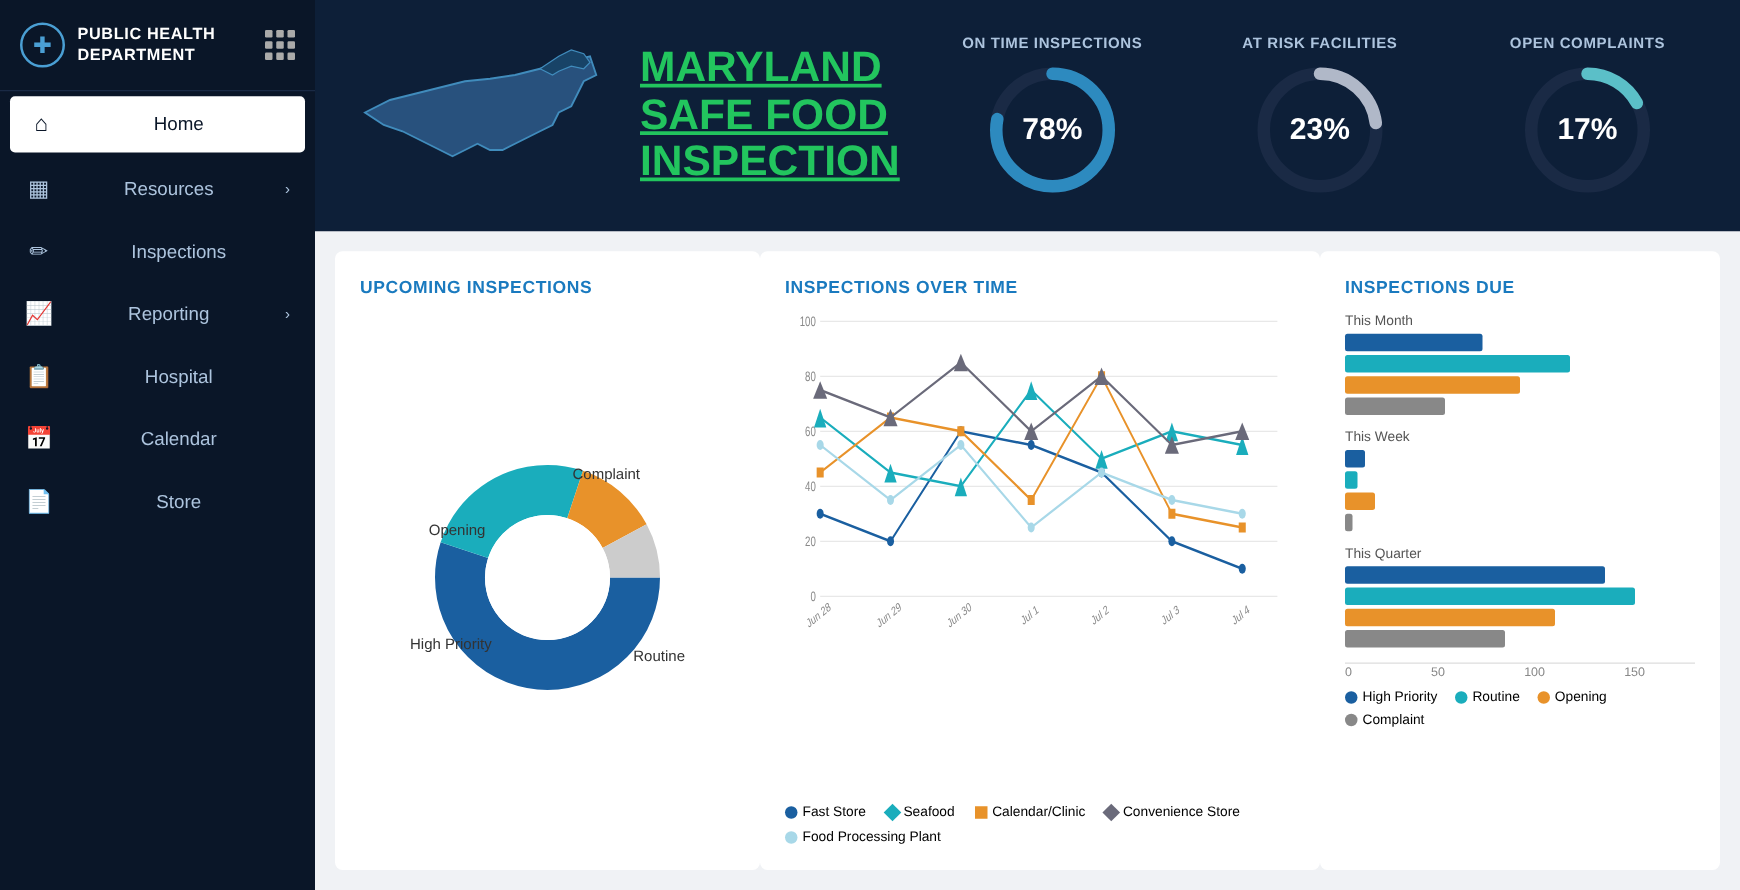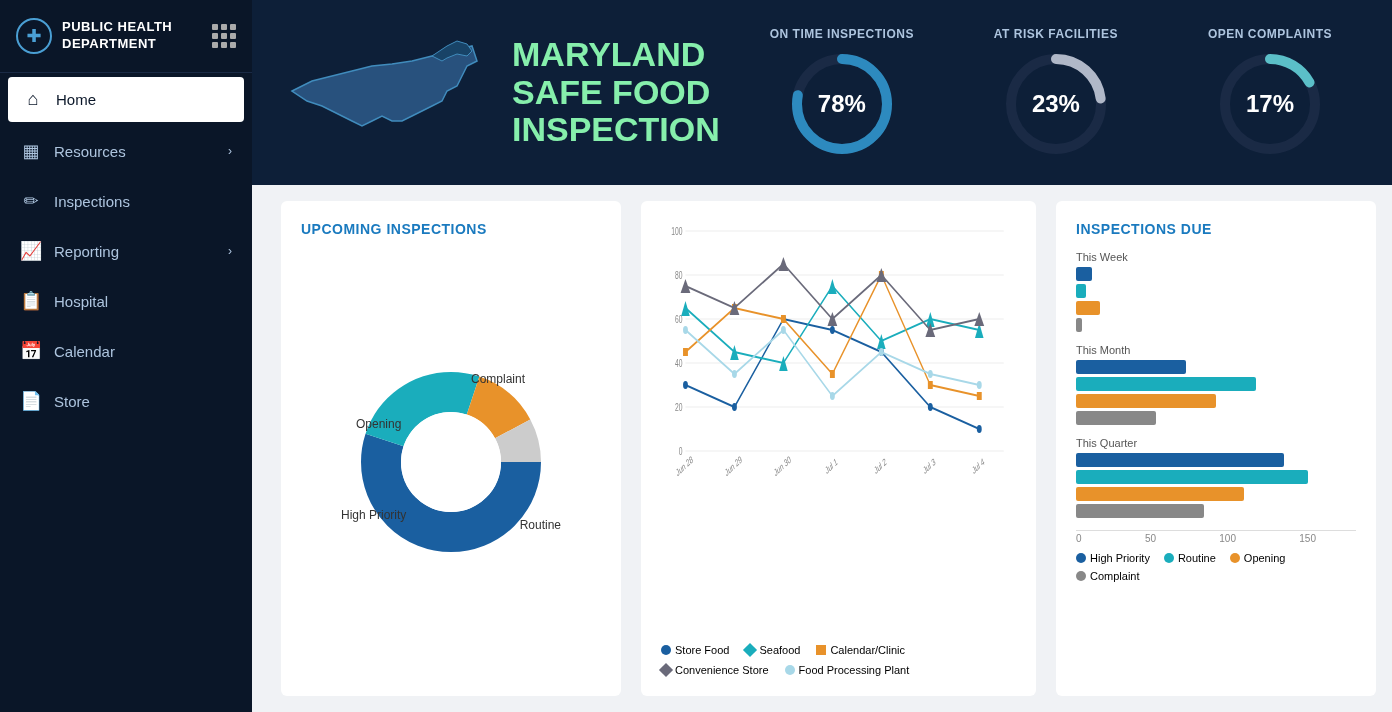--- a/index.html
+++ b/index.html
@@ -39,21 +39,21 @@
     .nav-item {
       display: flex; align-items: center; gap: 12px;
       padding: 14px 20px;
       cursor: pointer; color: #adc4de; font-size: 15px;
       transition: background 0.2s;
       position: relative;
     }
     .nav-item.active { background: #fff; color: #0a1628; border-radius: 4px; margin: 4px 8px; padding: 12px 14px; }
     .nav-item.active .nav-icon { color: #0a1628; }
     .nav-icon { font-size: 18px; width: 22px; text-align: center; }
-    .nav-label { flex: 1; }
+    .nav-label { flex: 1; text-align: center; }
     .nav-arrow { font-size: 12px; margin-left: auto; }
 
     
     #main {
       flex: 1; display: flex; flex-direction: column;
       overflow: hidden;
     }
 
     
     #header-banner {
@@ -80,23 +80,22 @@
     .stat-circle-container svg {
       transform: rotate(-90deg);
     }
     .stat-circle-value {
       position: absolute; top: 50%; left: 50%; transform: translate(-50%, -50%);
       font-size: 24px; font-weight: 700; color: #fff;
     }
 
     
     #content {
-      flex: 1; display: flex; gap: 20px; padding: 16px;
+      flex: 1; display: flex; gap: 0; padding: 16px;
       overflow: hidden;
-      margin-left: 13px;
     }
 
     .dashboard-card {
       background: #fff;
       border-radius: 6px;
       padding: 20px;
       display: flex; flex-direction: column;
       overflow: hidden;
     }
     .card-title {
@@ -206,21 +205,21 @@
 
     <div id="map-container">
       <svg id="md-map" viewBox="0 0 200 130" width="200" height="130">
 
         <path d="M10,65 L30,55 L50,50 L70,45 L90,40 L110,38 L130,35 L150,30 L170,25 L190,20 L195,35 L185,40 L180,50 L175,60 L165,65 L160,75 L150,80 L140,85 L130,90 L120,95 L110,95 L100,90 L90,95 L80,100 L70,95 L60,90 L50,85 L40,80 L25,75 Z" fill="#2d5a8a" stroke="#4a9fd4" stroke-width="1.5"></path>
         <path d="M150,30 L165,20 L175,15 L185,18 L190,25 L185,30 L175,28 L165,32 L160,35 Z" fill="#1a4a70" stroke="#4a9fd4" stroke-width="1"></path>
       </svg>
     </div>
 
     <div>
-      <div style="color:#86efac;font-size:34px;font-weight:900;text-transform:uppercase;line-height:1.1;">
+      <div style="color:#22c55e;font-size:34px;font-weight:900;text-transform:uppercase;line-height:1.1;text-decoration:underline;">
         <span>MARYLAND</span><br>
         <span>SAFE FOOD</span><br>
         <span>INSPECTION</span>
       </div>
     </div>
 
     <div class="stat-card">
       <div class="stat-label">ON TIME INSPECTIONS</div>
       <div class="stat-circle-container">
         <svg width="110" height="110" viewBox="0 0 110 110">
@@ -275,20 +274,21 @@
           
           <div style="position:absolute;top:10px;left:120px;font-size:12px;color:#333;white-space:nowrap;">Complaint</div>
           <div style="position:absolute;top:55px;left:5px;font-size:12px;color:#333;white-space:nowrap;">Opening</div>
           <div style="position:absolute;bottom:40px;left:-10px;font-size:12px;color:#333;white-space:nowrap;">High Priority</div>
           <div style="position:absolute;bottom:30px;right:-10px;font-size:12px;color:#333;white-space:nowrap;">Routine</div>
         </div>
       </div>
     </div>
 
     <div class="dashboard-card" id="card-over-time">
+      <div class="card-title">INSPECTIONS OVER TIME</div>
       <div class="chart-area">
         <svg id="line-chart-svg" width="100%" height="270" viewBox="0 0 580 270" preserveAspectRatio="none">
 
           <line x1="40" y1="10" x2="560" y2="10" stroke="#e8e8e8" stroke-width="1"></line>
           <line x1="40" y1="54" x2="560" y2="54" stroke="#e8e8e8" stroke-width="1"></line>
           <line x1="40" y1="98" x2="560" y2="98" stroke="#e8e8e8" stroke-width="1"></line>
           <line x1="40" y1="142" x2="560" y2="142" stroke="#e8e8e8" stroke-width="1"></line>
           <line x1="40" y1="186" x2="560" y2="186" stroke="#e8e8e8" stroke-width="1"></line>
           <line x1="40" y1="230" x2="560" y2="230" stroke="#e8e8e8" stroke-width="1"></line>
 
@@ -349,21 +349,21 @@
           <circle cx="200" cy="109" r="4" fill="#a8d8e8"></circle>
           <circle cx="280" cy="175" r="4" fill="#a8d8e8"></circle>
           <circle cx="360" cy="131" r="4" fill="#a8d8e8"></circle>
           <circle cx="440" cy="153" r="4" fill="#a8d8e8"></circle>
           <circle cx="520" cy="164" r="4" fill="#a8d8e8"></circle>
         </svg>
       </div>
       <div class="legend">
         <div class="legend-item">
           <div class="legend-dot" style="background:#1a5fa0;"></div>
-          <span>Store Food</span>
+          <span>Fast Store</span>
         </div>
         <div class="legend-item">
           <div class="legend-diamond" style="background:#1aadbc;width:10px;height:10px;"></div>
           <span>Seafood</span>
         </div>
         <div class="legend-item">
           <div style="width:10px;height:10px;background:#e8922a;"></div>
           <span>Calendar/Clinic</span>
         </div>
         <div class="legend-item">
@@ -375,48 +375,48 @@
           <span>Food Processing Plant</span>
         </div>
       </div>
     </div>
 
     <div class="dashboard-card" id="card-due">
       <div class="card-title">INSPECTIONS DUE</div>
       <div id="bar-chart" style="flex:1;padding-top:4px;">
 
         <div class="bar-group">
+          <div style="font-size:11px;color:#555;margin-bottom:4px;">This Month</div>
+          <div class="bar-row">
+            <div class="bar" style="width:110px;background:#1a5fa0;"></div>
+          </div>
+          <div class="bar-row">
+            <div class="bar" style="width:180px;background:#1aadbc;"></div>
+          </div>
+          <div class="bar-row">
+            <div class="bar" style="width:140px;background:#e8922a;"></div>
+          </div>
+          <div class="bar-row">
+            <div class="bar" style="width:80px;background:#888;"></div>
+          </div>
+        </div>
+
+        <div class="bar-group">
           <div style="font-size:11px;color:#555;margin-bottom:4px;">This Week</div>
           <div class="bar-row">
             <div class="bar" style="width:16px;background:#1a5fa0;"></div>
           </div>
           <div class="bar-row">
             <div class="bar" style="width:10px;background:#1aadbc;"></div>
           </div>
           <div class="bar-row">
             <div class="bar" style="width:24px;background:#e8922a;"></div>
           </div>
           <div class="bar-row">
             <div class="bar" style="width:6px;background:#888;"></div>
-          </div>
-        </div>
-
-        <div class="bar-group">
-          <div style="font-size:11px;color:#555;margin-bottom:4px;">This Month</div>
-          <div class="bar-row">
-            <div class="bar" style="width:110px;background:#1a5fa0;"></div>
-          </div>
-          <div class="bar-row">
-            <div class="bar" style="width:180px;background:#1aadbc;"></div>
-          </div>
-          <div class="bar-row">
-            <div class="bar" style="width:140px;background:#e8922a;"></div>
-          </div>
-          <div class="bar-row">
-            <div class="bar" style="width:80px;background:#888;"></div>
           </div>
         </div>
 
         <div class="bar-group">
           <div style="font-size:11px;color:#555;margin-bottom:4px;">This Quarter</div>
           <div class="bar-row">
             <div class="bar" style="width:208px;background:#1a5fa0;"></div>
           </div>
           <div class="bar-row">
             <div class="bar" style="width:232px;background:#1aadbc;"></div>

